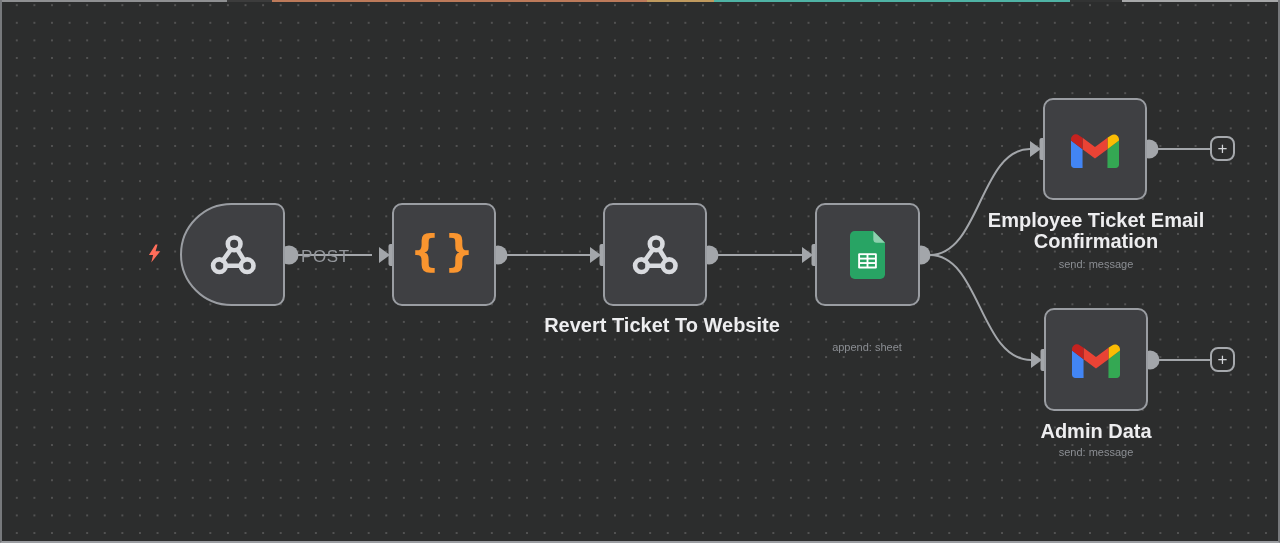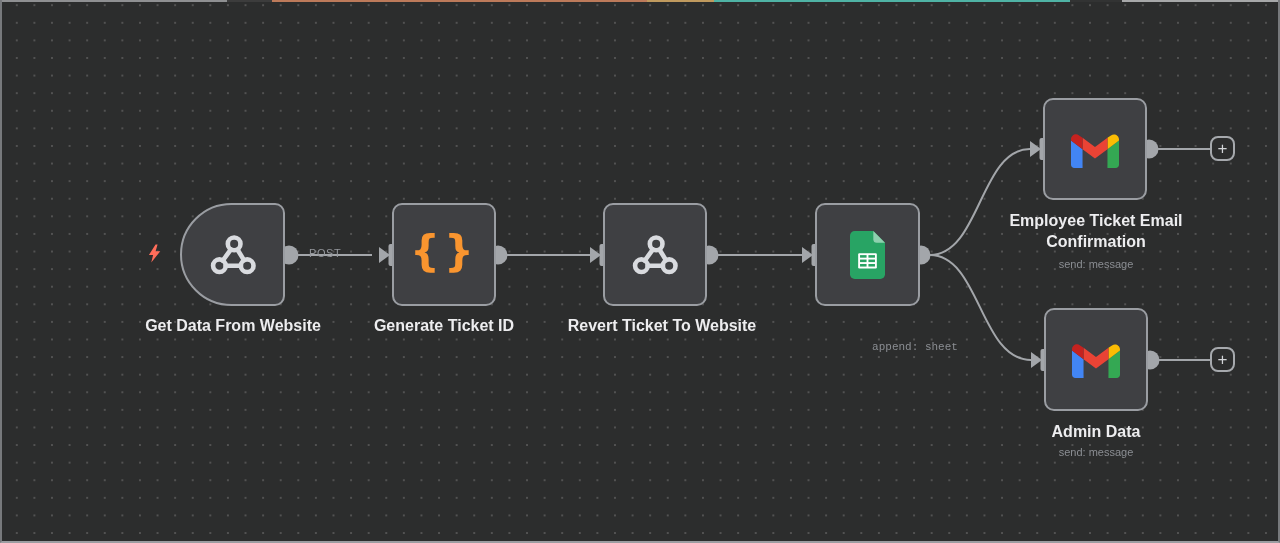--- a/index.html
+++ b/index.html
@@ -15,29 +15,29 @@
   }
   .topstrip{position:absolute;top:0;height:2px;}
   .node{
     position:absolute;background:#3f4043;border:2px solid #9a9da2;border-radius:10px;
     display:flex;align-items:center;justify-content:center;
   }
   .node.trigger{border-radius:52px 10px 10px 52px;}
   .wire-layer{position:absolute;left:0;top:0;pointer-events:none;}
   .node-label{
     position:absolute;transform:translateX(-50%);text-align:center;
-    color:#ededef;font-size:16px;font-weight:700;white-space:nowrap;line-height:21px;
+    color:#ededef;font-size:20px;font-weight:700;white-space:nowrap;line-height:21px;
   }
   .node-label.wrap{white-space:normal;width:236px;}
   .node-sublabel{
     position:absolute;transform:translateX(-50%);text-align:center;
     color:#8b8e93;font-size:11px;font-weight:400;white-space:nowrap;
   }
   .edge-label{
-    position:absolute;color:#94979c;font-size:11px;letter-spacing:.6px;font-weight:400;margin-left:8px;
+    position:absolute;color:#94979c;font-size:17px;letter-spacing:.6px;font-weight:400;
   }
   .add-btn{
     position:absolute;width:25px;height:25px;border-radius:8px;border:2px solid #a6a9ad;
     background:#2c2d2d;color:#d2d4d7;font-size:17px;line-height:1;
     display:flex;align-items:center;justify-content:center;padding:0;cursor:pointer;
     font-family:"Liberation Sans",sans-serif;
   }
   .code-glyph{
     color:#f9952f;font-size:42px;font-weight:700;letter-spacing:4px;
     font-family:"DejaVu Sans",sans-serif;margin-top:-6px;
@@ -160,24 +160,22 @@
       <path d="M3.6 40h8.9V19.6L0 10.2v26.2C0 38.4 1.6 40 3.6 40z" fill="#4285f4"></path>
       <path d="M39.5 40h8.9c2 0 3.6-1.6 3.6-3.6V10.2L39.5 19.6z" fill="#34a853"></path>
       <path d="M39.5 7.3v12.3L52 10.2V9.1c0-4.5-5.1-7-8.7-4.4z" fill="#fbbc04"></path>
       <path d="M12.5 19.6V7.3L26 17.4 39.5 7.3v12.3L26 29.7z" fill="#ea4335"></path>
       <path d="M0 9.1v1.1l12.5 9.4V7.3L8.7 4.7C5.1 2 0 4.6 0 9.1z" fill="#c5221f"></path>
     </svg>
   </div>
 
   <span class="edge-label" style="left:299px;top:247px;">POST</span>
 
-  <div class="node-label" style="left:231px;top:315px;">Get Data From Website</div>
-  <div class="node-label" style="left:442px;top:315px;">Generate Ticket ID</div>
   <div class="node-label" style="left:653px;top:315px;padding-left:14px;">Revert Ticket To Website</div>
-  <div class="node-sublabel" style="left:913px;top:341px;font-family:Liberation Mono, monospace;">append: sheet</div>
+  <div class="node-sublabel" style="left:865px;top:341px;">append: sheet</div>
   <div class="node-label wrap" style="left:1094px;top:210px;">Employee Ticket Email Confirmation</div>
   <div class="node-sublabel" style="left:1094px;top:258px;">send: message</div>
   <div class="node-label" style="left:1094px;top:421px;">Admin Data</div>
   <div class="node-sublabel" style="left:1094px;top:446px;">send: message</div>
 
   <button class="add-btn" style="left:1208px;top:136px;">+</button>
   <button class="add-btn" style="left:1208px;top:347px;">+</button>
 
 </div>
 

